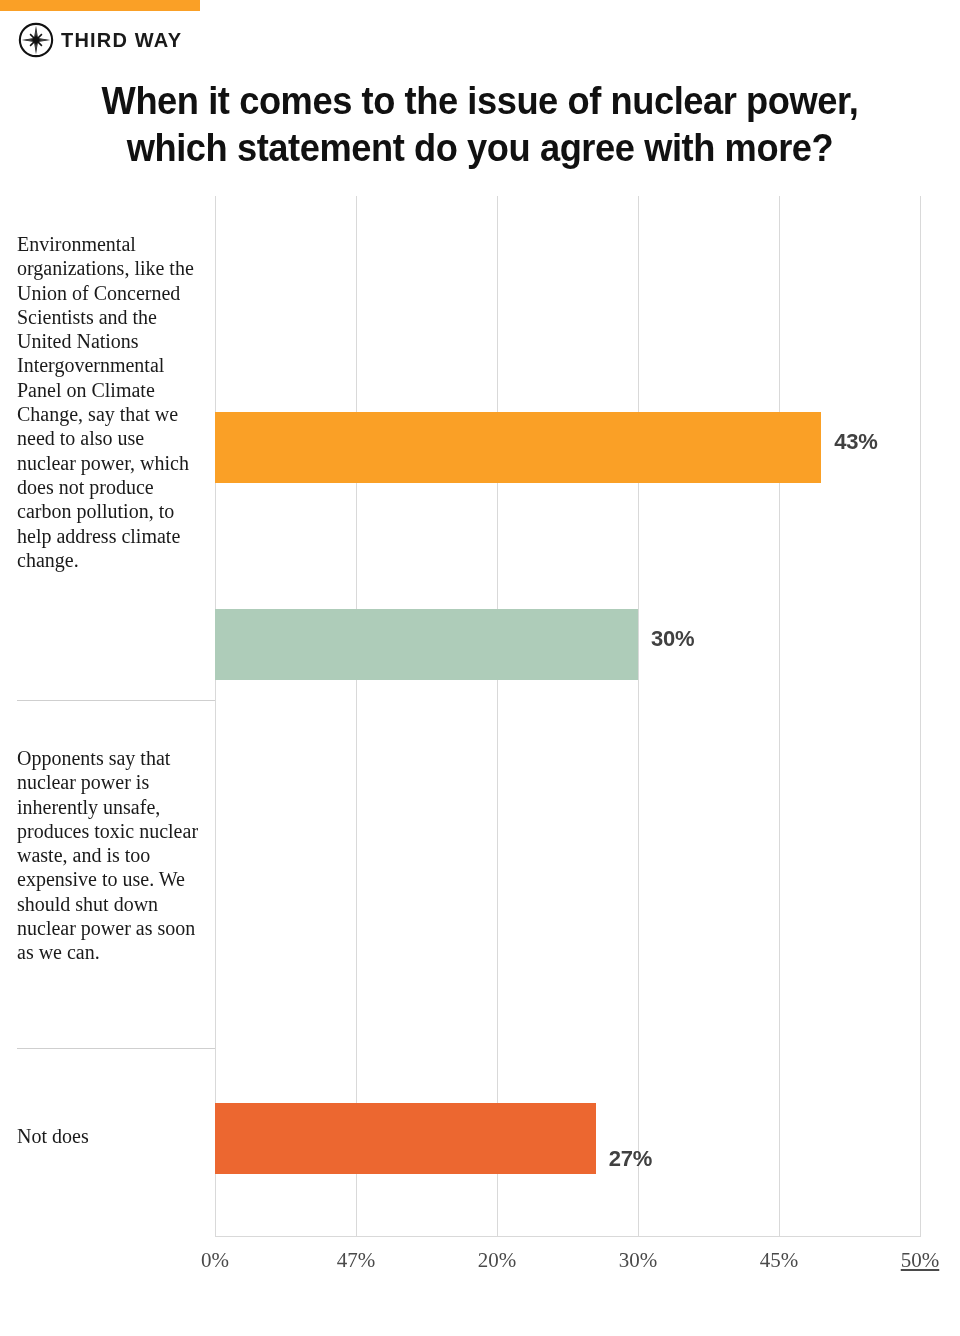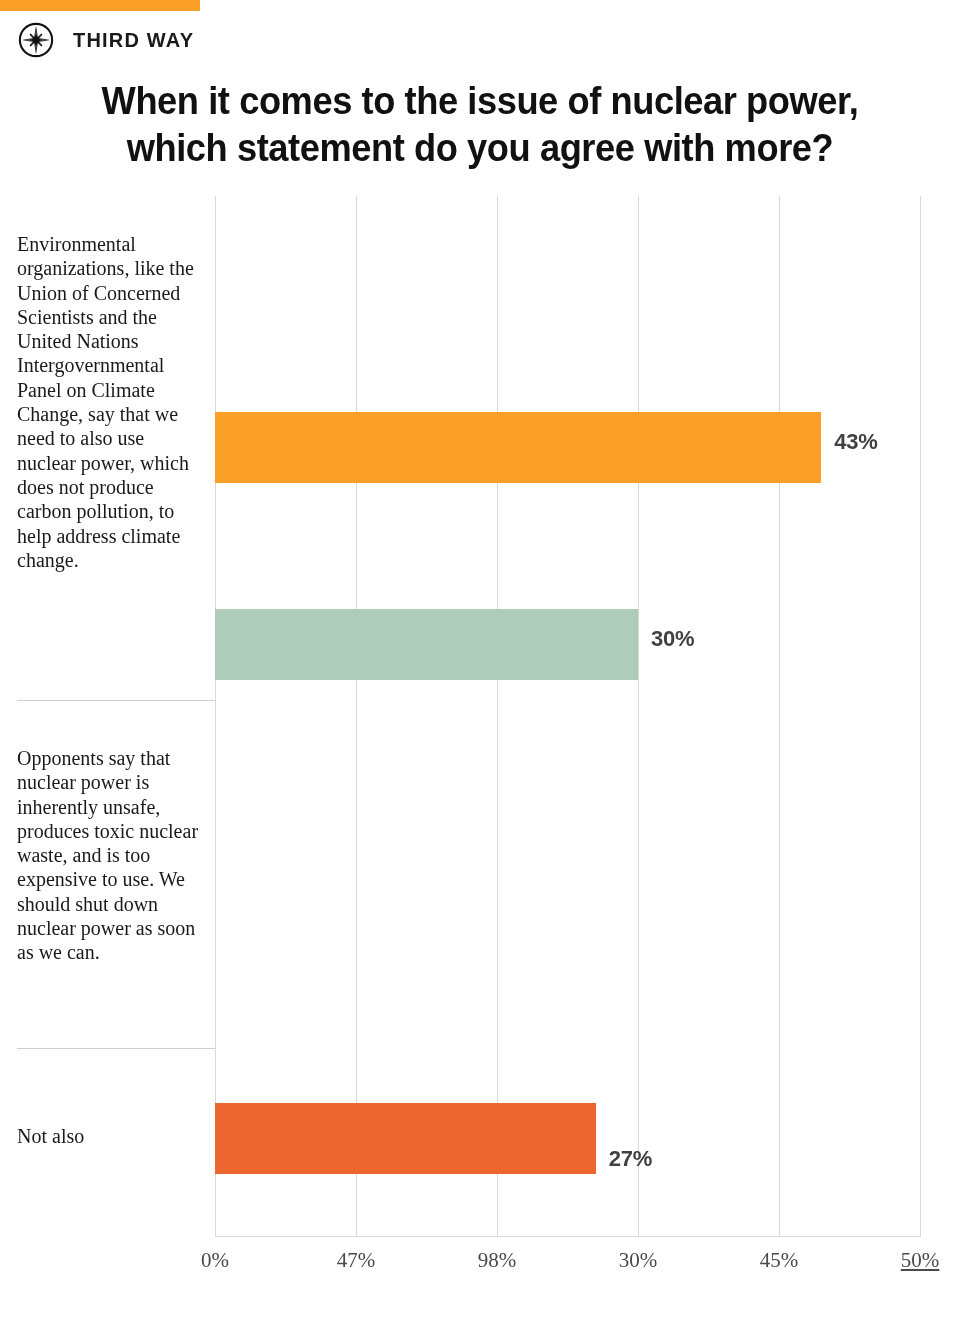--- a/index.html
+++ b/index.html
@@ -25,21 +25,21 @@
     background: #FAA026;
   }
 
   
   .brand {
     position: absolute;
     left: 17px;
     top: 20px;
     display: flex;
     align-items: center;
-    gap: 18px;
+    gap: 6px;
     height: 40px;
     text-align: right;
   }
   .brand-mark {
     width: 38px;
     height: 38px;
     display: block;
   }
   .brand-name {
     font-family: "Liberation Sans", sans-serif;
@@ -185,25 +185,25 @@
   <div class="axis-base"></div>
   <div id="rows">
       <div class="row-label" style="top: 36px;">Environmental organizations, like the Union of Concerned Scientists and the United Nations Intergovernmental Panel on Climate Change, say that we need to also use nuclear power, which does not produce carbon pollution, to help address climate change.</div>
       <div class="bar" style="top: 216px; width: 606.3px; background: rgb(250, 160, 38);"></div>
       <div class="bar-value" style="top: 233px; left: 834.3px;">43%</div>
       <div class="row-sep" style="top: 504px;"></div>
       <div class="row-label" style="top: 550px;">Opponents say that nuclear power is inherently unsafe, produces toxic nuclear waste, and is too expensive to use. We should shut down nuclear power as soon as we can.</div>
       <div class="bar" style="top: 413px; width: 423px; background: rgb(174, 204, 185);"></div>
       <div class="bar-value" style="top: 430px; left: 651px;">30%</div>
       <div class="row-sep" style="top: 852px;"></div>
-      <div class="row-label" style="top: 928px;">Not also</div>
+      <div class="row-label" style="top: 928px;">Not does</div>
       <div class="bar" style="top: 907px; width: 380.7px; background: rgb(236, 103, 48);"></div>
       <div class="bar-value" style="top: 950px; left: 608.7px;">27%</div>
     </div>
   <div class="xticks" id="xticks">
       <div class="xtick" style="left: 215px;">0%</div>
       <div class="xtick" style="left: 356px;">47%</div>
-      <div class="xtick" style="left: 497px;">98%</div>
+      <div class="xtick" style="left: 497px;">20%</div>
       <div class="xtick" style="left: 638px;">30%</div>
       <div class="xtick" style="left: 779px;">45%</div>
       <div class="xtick" style="left: 920px; text-decoration: underline;">50%</div>
     </div>
 </div>
 
 </body></html>

